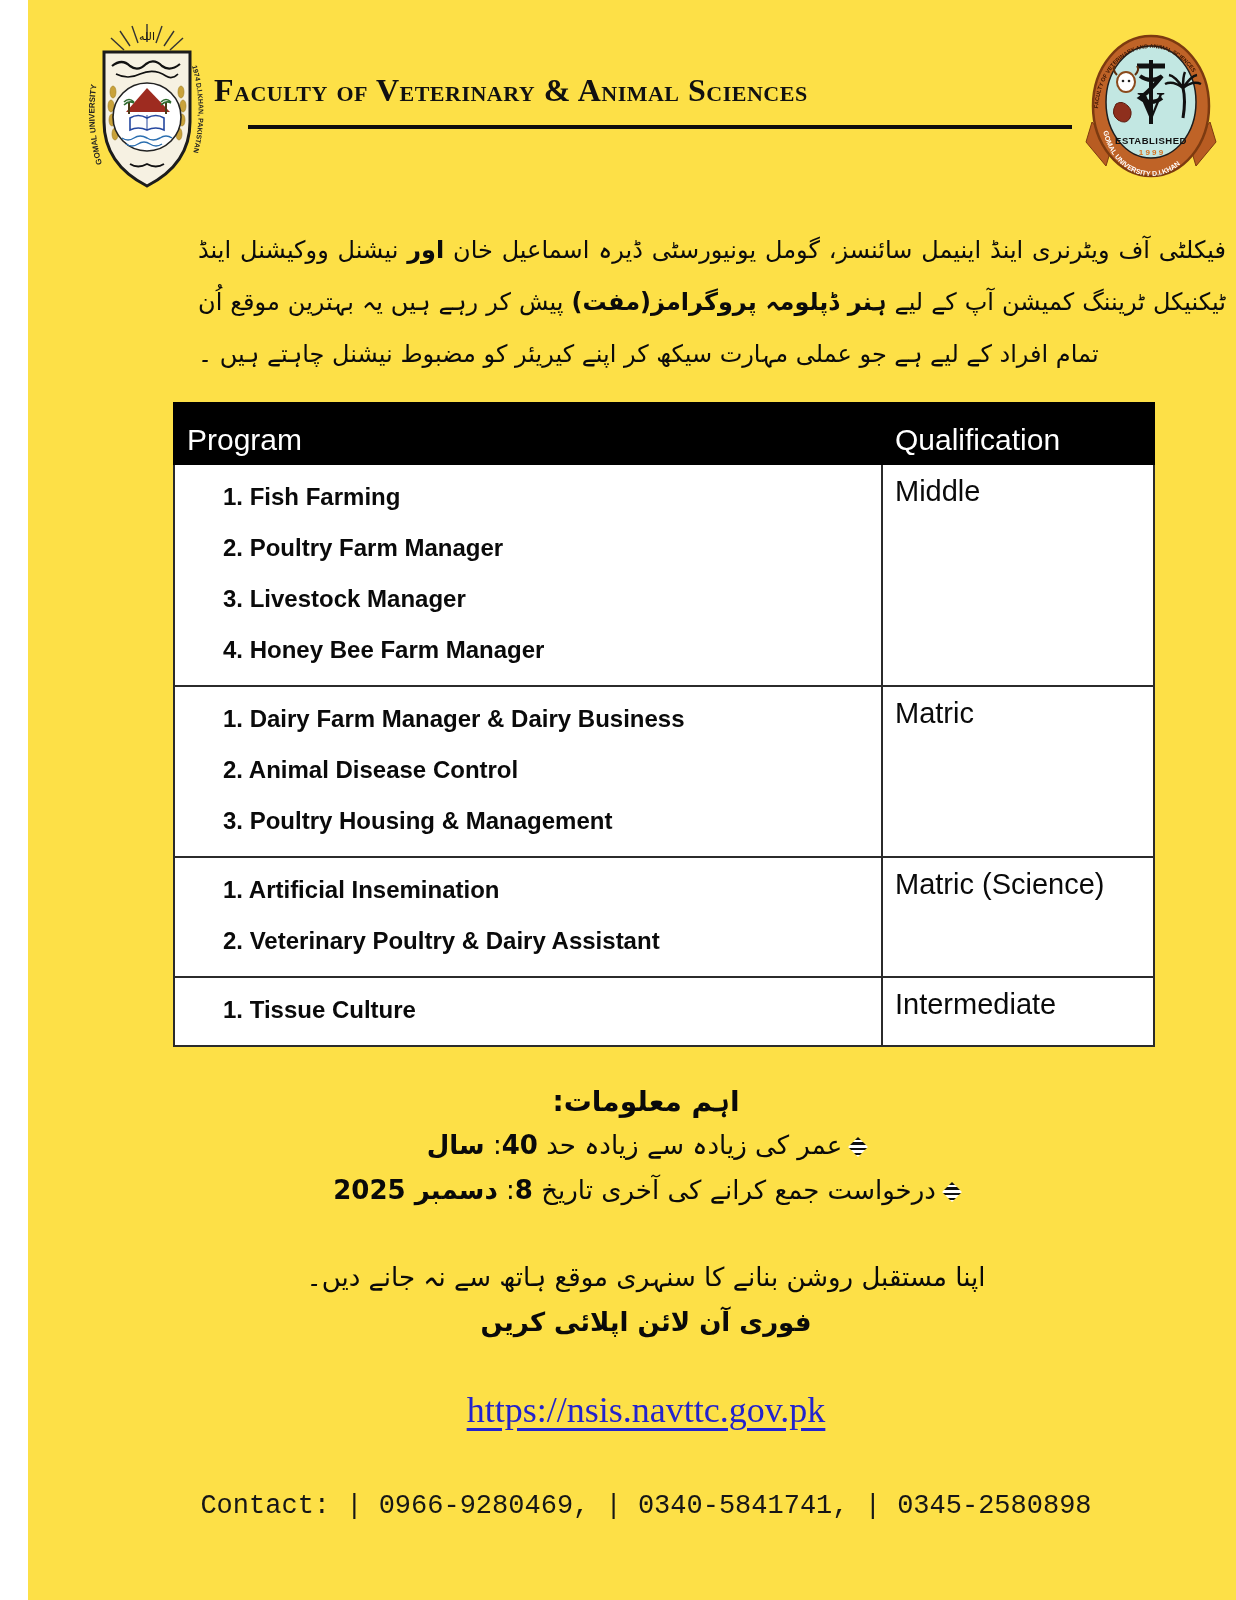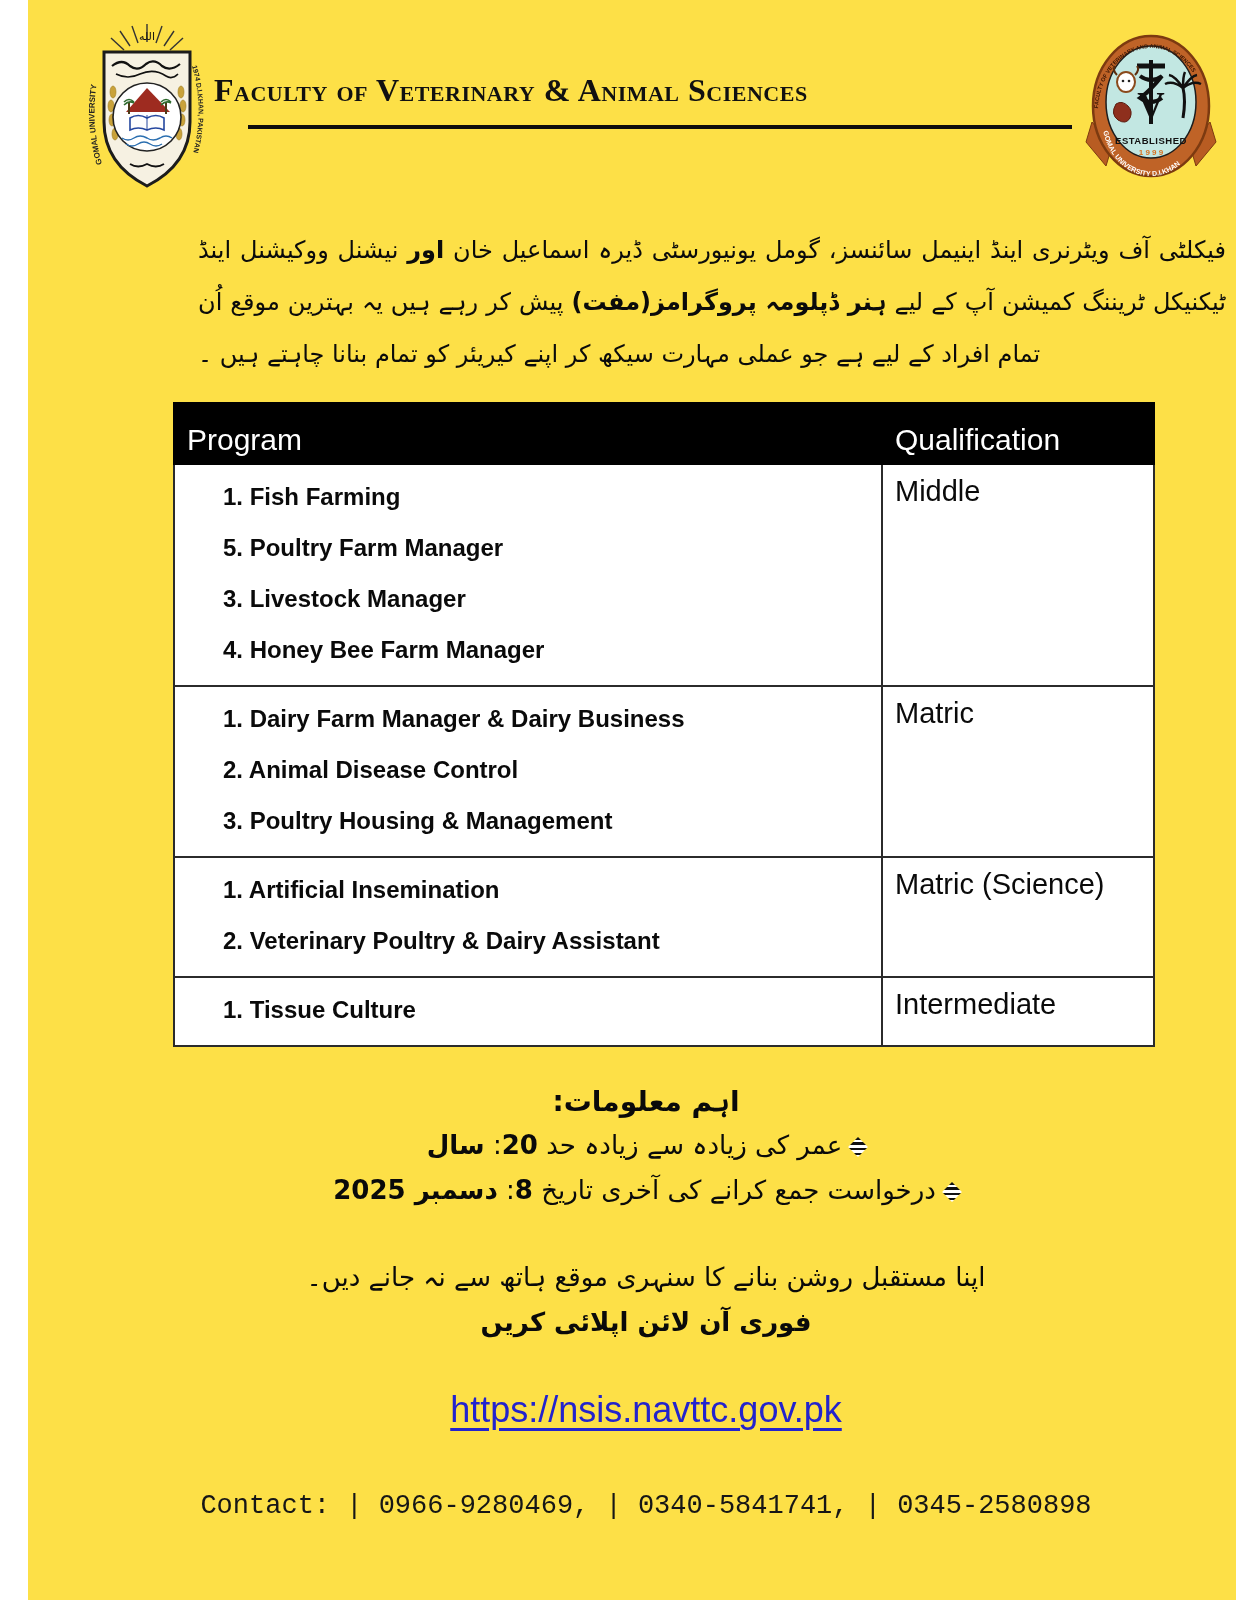--- a/index.html
+++ b/index.html
@@ -39,21 +39,21 @@
   .info-heading{margin-top:34px;font-size:28px;font-weight:700;line-height:42px;}
   .info-bullet{font-size:26px;line-height:45px;}
   .bullet-diamond{display:inline-block;width:14px;height:14px;margin-left:9px;
       transform:rotate(45deg);vertical-align:middle;
       background:repeating-linear-gradient(135deg,#111 0 2.6px,#fff 2.6px 5.2px);}
   .closing-line{margin-top:42px;font-size:26px;line-height:44px;}
   .apply-line{font-size:26px;font-weight:700;line-height:46px;}
 
   
   .url-row{text-align:center;margin-top:44px;}
-  .url-link{font-family:Liberation Sans, sans-serif;font-size:36px;color:#2323cd;
+  .url-link{font-family:Liberation Serif, serif;font-size:36px;color:#2323cd;
             text-decoration:underline;text-underline-offset:6px;}
   .contact-row{text-align:center;margin-top:60px;font-family:Liberation Mono, monospace;
                font-size:27px;color:#161616;}
 
   svg text{user-select:none;}
 </style>
 </head>
 <body>
 
 <div class="page">
@@ -165,39 +165,39 @@
         <text font-size="7" font-family="Liberation Sans, sans-serif" fill="#ffffff" font-weight="700">
           <textPath href="#botArc" startOffset="8%">GOMAL UNIVERSITY D.I.KHAN</textPath>
         </text>
       </svg>
     </div>
   </div>
 
   <div class="intro">
     <div class="u-line justify"><span>فیکلٹی آف ویٹرنری اینڈ اینیمل سائنسز، گومل یونیورسٹی ڈیرہ اسماعیل خان </span><span class="bseg">اور</span><span> نیشنل ووکیشنل اینڈ</span></div>
     <div class="u-line justify"><span>ٹیکنیکل ٹریننگ کمیشن آپ کے لیے </span><span class="bseg">ہنر ڈپلومہ پروگرامز(مفت)</span><span> پیش کر رہے ہیں یہ بہترین موقع اُن</span></div>
-    <div class="u-line lastline"><span>تمام افراد کے لیے ہے جو عملی مہارت سیکھ کر اپنے کیریئر کو تمام بنانا چاہتے ہیں ۔</span></div>
+    <div class="u-line lastline"><span>تمام افراد کے لیے ہے جو عملی مہارت سیکھ کر اپنے کیریئر کو مضبوط نیشنل چاہتے ہیں ۔</span></div>
   </div>
 
   <table class="prog-table">
     <colgroup>
         <col class="c1">
         <col class="c2">
       </colgroup>
     <thead>
       <tr>
         <th>Program</th>
         <th>Qualification</th>
       </tr>
     </thead>
     <tbody>
         <tr>
           <td class="prog-cell">
             <div class="prog-item">1. Fish Farming</div>
-            <div class="prog-item">5. Poultry Farm Manager</div>
+            <div class="prog-item">2. Poultry Farm Manager</div>
             <div class="prog-item">3. Livestock Manager</div>
             <div class="prog-item">4. Honey Bee Farm Manager</div>
           </td>
           <td class="qual-cell">Middle</td>
         </tr>
         <tr>
           <td class="prog-cell">
             <div class="prog-item">1. Dairy Farm Manager &amp; Dairy Business</div>
             <div class="prog-item">2. Animal Disease Control</div>
             <div class="prog-item">3. Poultry Housing &amp; Management</div>
@@ -217,21 +217,21 @@
           </td>
           <td class="qual-cell">Intermediate</td>
         </tr>
       </tbody>
   </table>
 
   <div class="info">
     <div class="info-heading">اہم معلومات:</div>
 
     <div class="info-bullet">
-      <span class="bullet-diamond"></span><span><span>عمر کی زیادہ سے زیادہ حد </span><span class="bseg">20</span><span>: </span><span class="bseg">سال</span></span>
+      <span class="bullet-diamond"></span><span><span>عمر کی زیادہ سے زیادہ حد </span><span class="bseg">40</span><span>: </span><span class="bseg">سال</span></span>
     </div>
     <div class="info-bullet">
       <span class="bullet-diamond"></span><span><span>درخواست جمع کرانے کی آخری تاریخ </span><span class="bseg">8</span><span>: </span><span class="bseg">دسمبر 2025</span></span>
     </div>
 
     <div class="closing-line">اپنا مستقبل روشن بنانے کا سنہری موقع ہاتھ سے نہ جانے دیں۔</div>
     <div class="apply-line">فوری آن لائن اپلائی کریں</div>
   </div>
 
   <div class="url-row">

